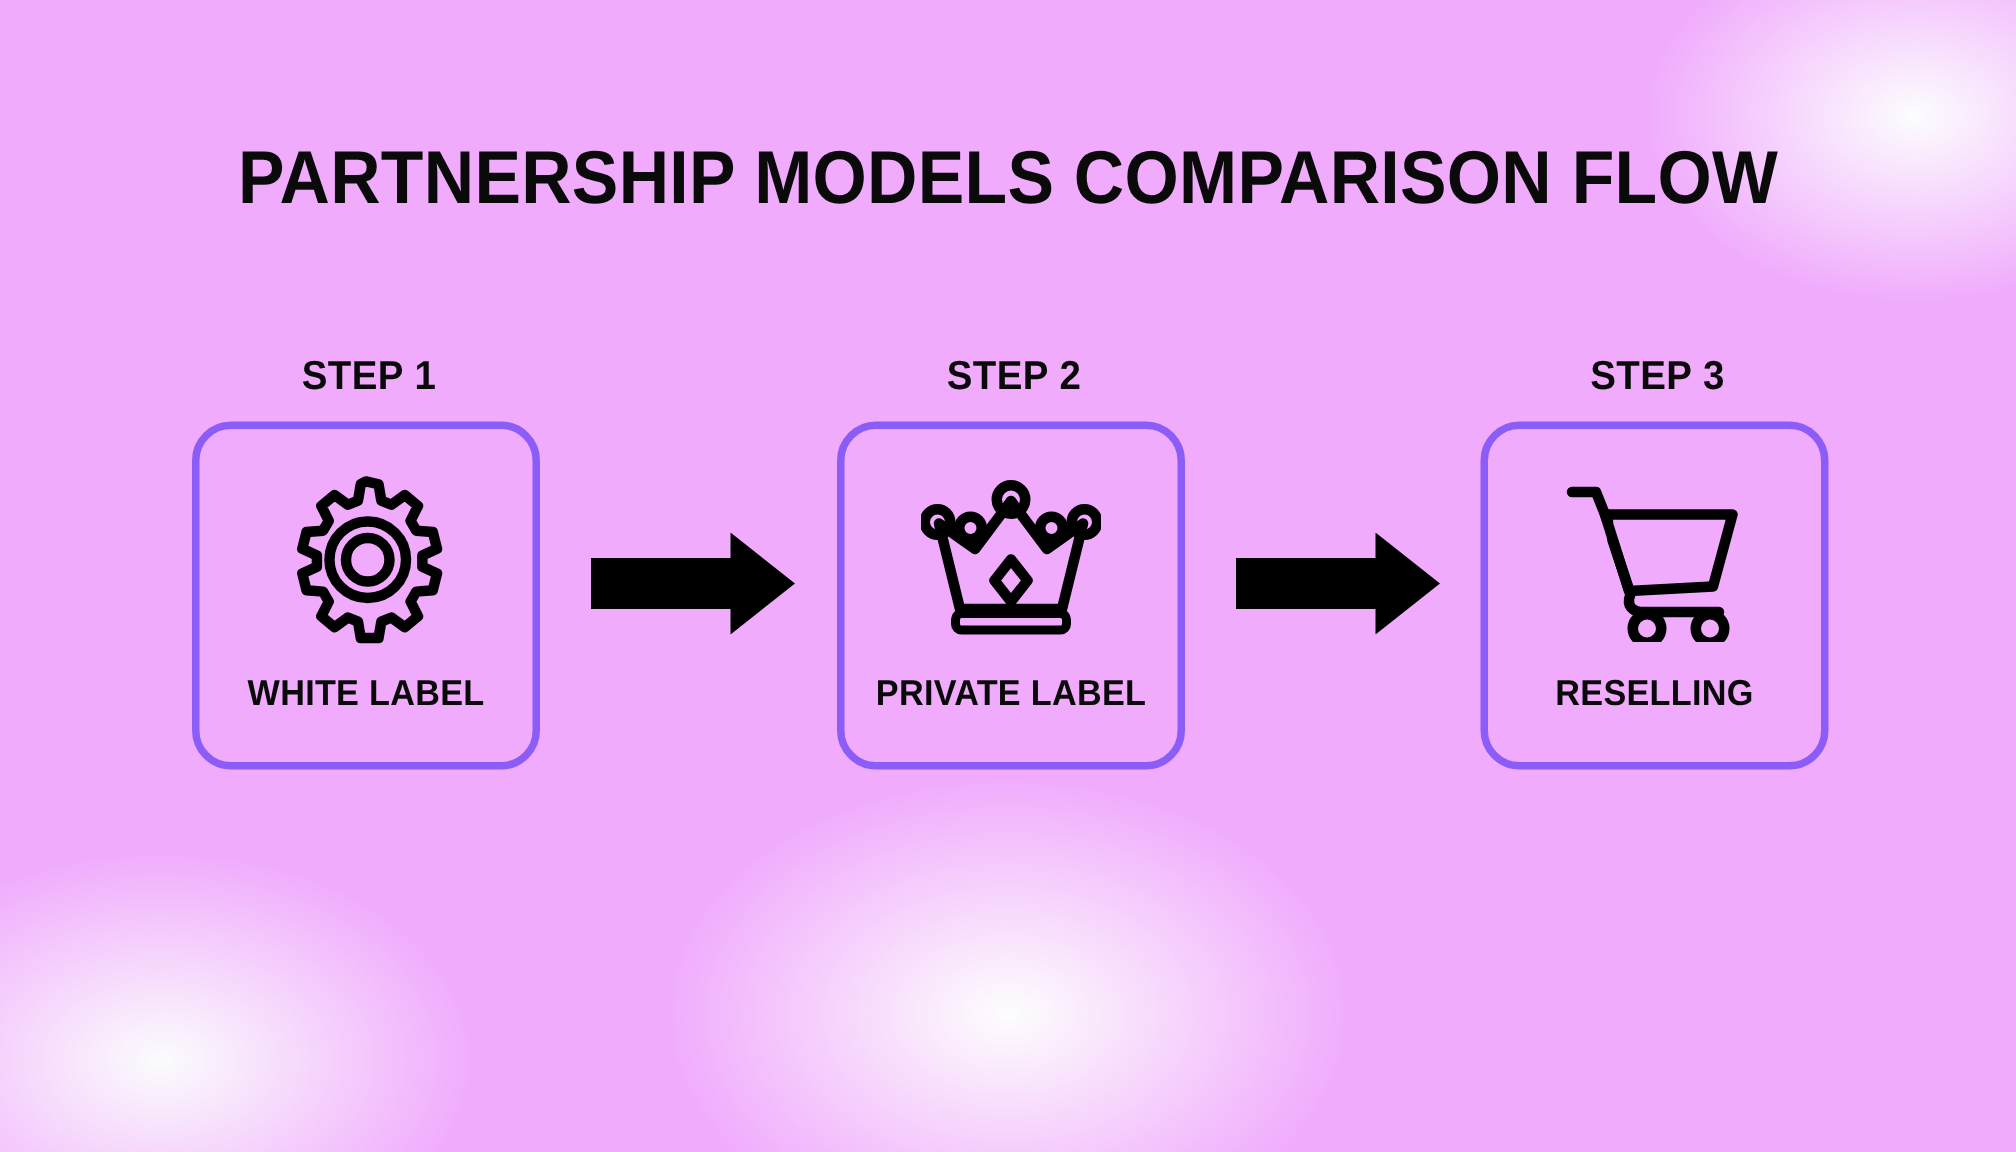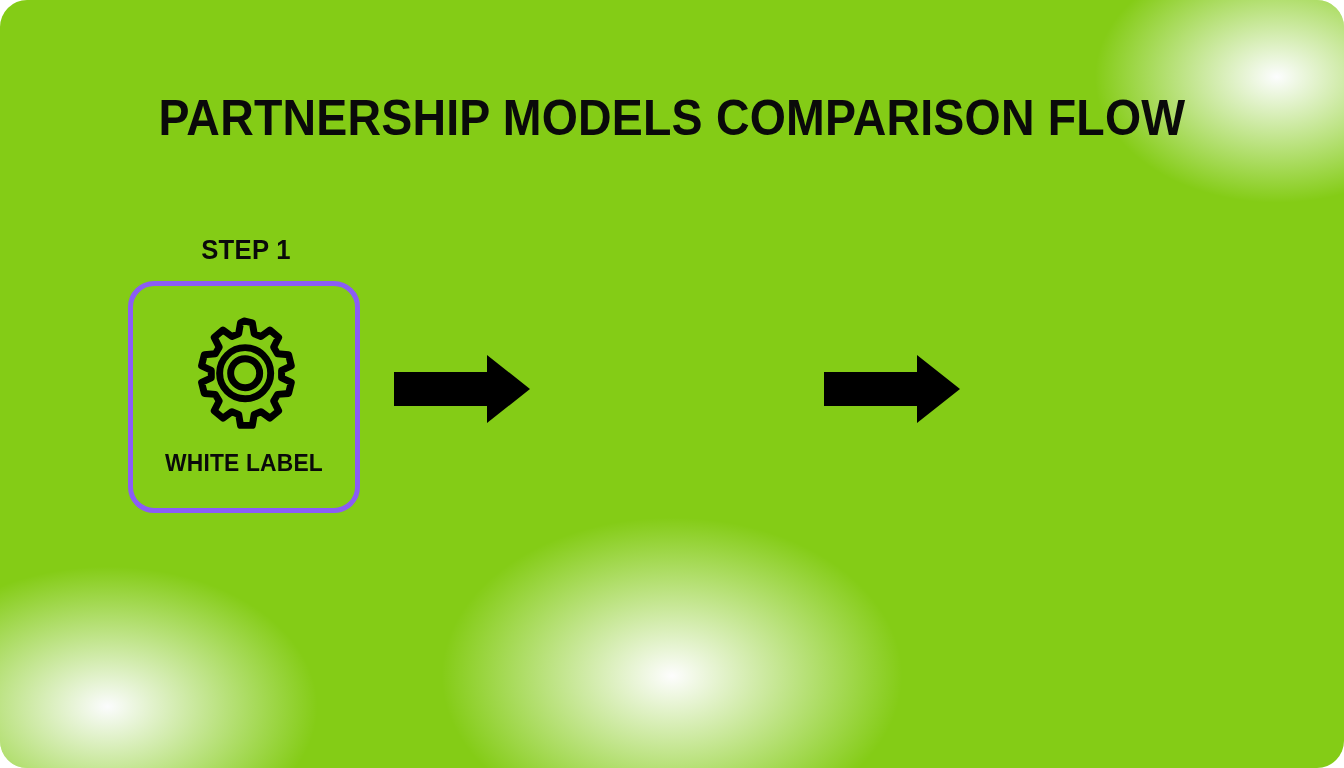--- a/index.html
+++ b/index.html
@@ -8,23 +8,22 @@
     padding: 0;
     background: #ffffff;
   }
   body {
     font-family: "Liberation Sans", "DejaVu Sans", sans-serif;
   }
   .slide {
     position: relative;
     width: 1344px;
     height: 768px;
-    background: #84cc16;
+    background: #f0abfc;
     overflow: hidden;
-    border-radius: 27px;
   }
   
   .slide::before {
     content: "";
     position: absolute;
     inset: 0;
     pointer-events: none;
     background:
       radial-gradient(ellipse 300px 200px at 8% 92%, #fbfcfd 0%, rgba(255,255,255,0) 70%),
       radial-gradient(ellipse 260px 180px at 95% 10%, #fcfdfe 0%, rgba(255,255,255,0) 70%),
@@ -161,22 +160,66 @@
         <div class="card-caption">WHITE LABEL</div>
       </div>
     </div>
 
     <div class="arrow arrow-1">
       <svg width="136" height="68" viewBox="0 0 136 68" aria-hidden="true">
         <path d="M0 17 L93 17 L93 0 L136 34 L93 68 L93 51 L0 51 Z" fill="#000000"></path>
       </svg>
     </div>
 
+    <div class="step step-2">
+      <div class="step-label">STEP 2</div>
+      <div class="card">
+        <div class="card-icon">
+          <svg width="120" height="108" viewBox="0 0 120 108" aria-hidden="true">
+
+            <path d="M12 31 L26 88 L94 88 L108 31
+                     L84 48 L60 16 L36 48 Z" fill="none" stroke="#000000" stroke-width="7" stroke-linejoin="round" stroke-linecap="round"></path>
+
+            <circle cx="60" cy="15" r="9.5" fill="none" stroke="#000000" stroke-width="7"></circle>
+            <circle cx="33" cy="34" r="7.5" fill="none" stroke="#000000" stroke-width="7"></circle>
+            <circle cx="87" cy="34" r="7.5" fill="none" stroke="#000000" stroke-width="7"></circle>
+            <circle cx="11" cy="30" r="8.5" fill="none" stroke="#000000" stroke-width="7"></circle>
+            <circle cx="109" cy="30" r="8.5" fill="none" stroke="#000000" stroke-width="7"></circle>
+
+            <path d="M60 55 L71 69 L60 83 L49 69 Z" fill="none" stroke="#000000" stroke-width="7" stroke-linejoin="round"></path>
+
+            <rect x="23" y="91" width="74" height="11" rx="4" fill="none" stroke="#000000" stroke-width="6"></rect>
+          </svg>
+        </div>
+        <div class="card-caption">PRIVATE LABEL</div>
+      </div>
+    </div>
 
     <div class="arrow arrow-2">
       <svg width="136" height="68" viewBox="0 0 136 68" aria-hidden="true">
         <path d="M0 17 L93 17 L93 0 L136 34 L93 68 L93 51 L0 51 Z" fill="#000000"></path>
       </svg>
     </div>
 
+    <div class="step step-3">
+      <div class="step-label">STEP 3</div>
+      <div class="card">
+        <div class="card-icon">
+          <svg width="122" height="112" viewBox="0 0 122 112" aria-hidden="true">
+
+            <path d="M6 12 L22 12 L30 32" fill="none" stroke="#000000" stroke-width="7" stroke-linecap="round" stroke-linejoin="round"></path>
+
+            <path d="M28 27 L113 27 L100 75 L44 78 Z" fill="none" stroke="#000000" stroke-width="7" stroke-linejoin="round" stroke-linecap="round"></path>
+
+            <path d="M33 44 L45 80
+                     C42 88 46 92 54 92
+                     L104 92" fill="none" stroke="#000000" stroke-width="7" stroke-linecap="round" stroke-linejoin="round"></path>
+
+            <circle cx="56" cy="103" r="9.5" fill="none" stroke="#000000" stroke-width="7"></circle>
+            <circle cx="98" cy="103" r="9.5" fill="none" stroke="#000000" stroke-width="7"></circle>
+          </svg>
+        </div>
+        <div class="card-caption">RESELLING</div>
+      </div>
+    </div>
 
   </div>
 </div>
 
 </body></html>

